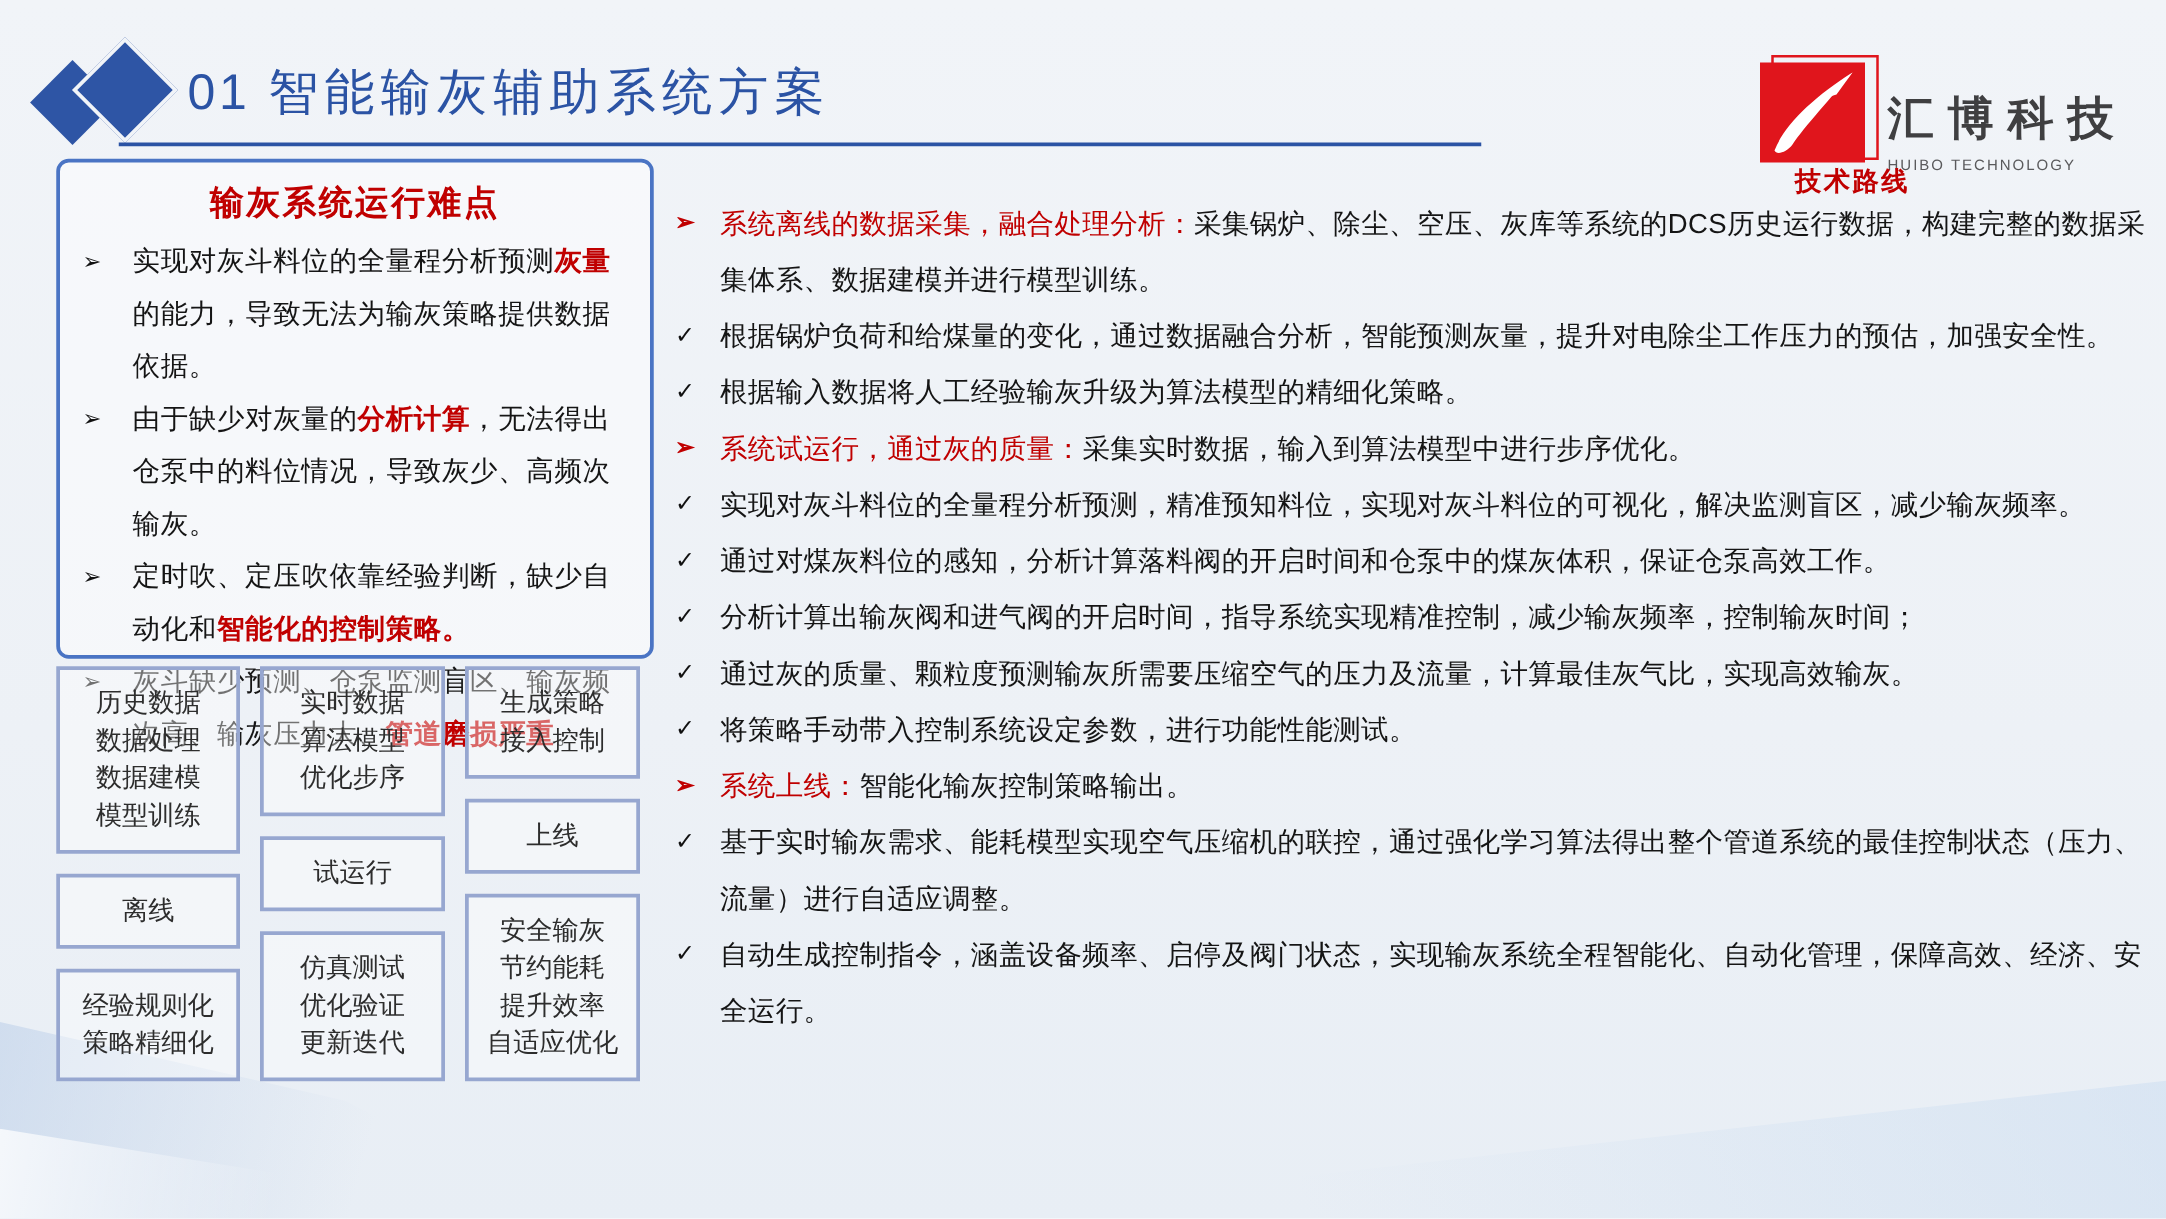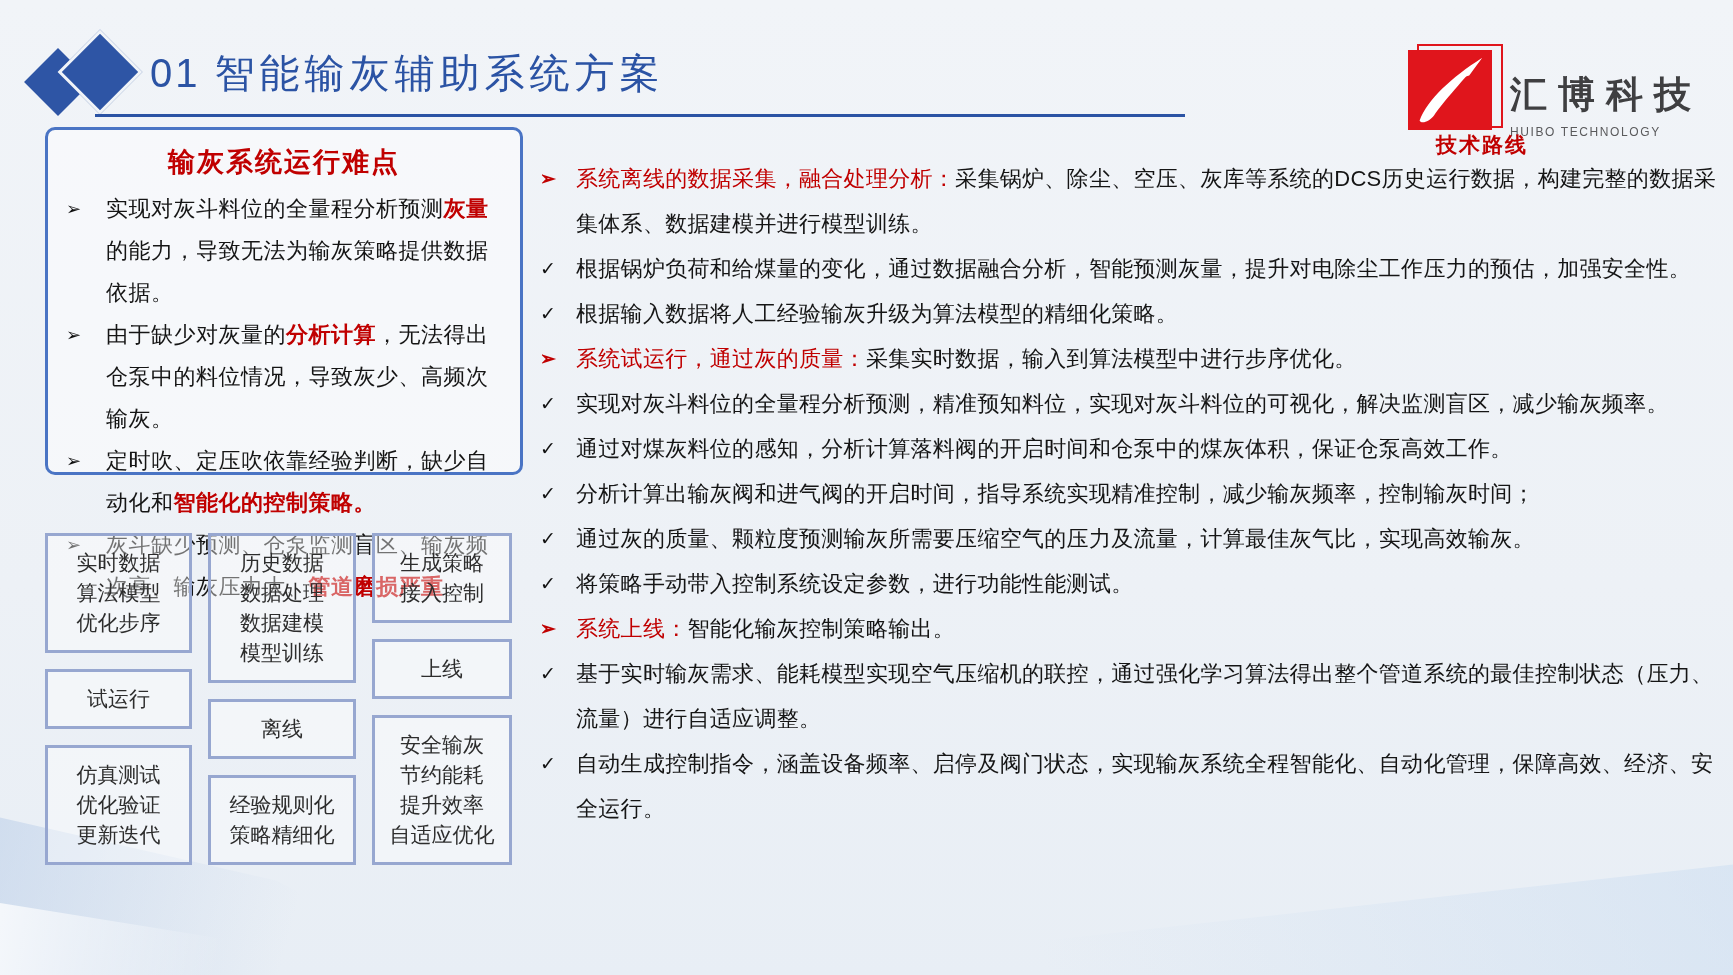--- a/index.html
+++ b/index.html
@@ -31,21 +31,21 @@
   .logo { position:absolute; left:1408px; top:40px; display:flex; align-items:center; }
   .logo-mark { position:relative; width:88px; height:84px; flex:none; }
   .logo-mark-outline { position:absolute; left:9px; top:-4px; width:82px; height:80px; border:2px solid #e0151c; background:transparent; }
   .logo-mark-square { position:absolute; left:0; top:2px; width:84px; height:80px; background:#e0151c; }
   .logo-mark-square svg { width:100%; height:100%; display:block; }
   .logo-text { margin-left:14px;margin-top:30px; }
   .logo-cn { font-size:37px; font-weight:bold; color:#3f3f41; letter-spacing:11px; white-space:nowrap; }
   .logo-en { font-size:12px; color:#5a5a5c; letter-spacing:1.6px; margin-top:5px; white-space:nowrap; }
 
   
-  .pain-box { position:absolute; left:45px; top:127px; width:478px; height:348px; box-sizing:border-box;
+  .pain-box { position:absolute; left:45px; top:127px; width:478px; height:400px; box-sizing:border-box;
     border:3px solid #4a74c4; border-radius:10px; background:rgba(255,255,255,.45); padding:8px 10px 0 10px; }
   .pp-title { text-align:center; color:#c00000; font-weight:bold; font-size:27px; letter-spacing:2px; margin:6px 0 8px 0; }
   .pp-item { display:flex; font-size:22px; line-height:42px; color:#151515; }
   .pp-marker { flex:none; width:40px; padding-left:8px; font-size:18px; color:#111; }
   .pp-text { flex:1; letter-spacing:.5px; }
   .red-bold { color:#c00000; font-weight:bold; }
 
   
   .flow { position:absolute; left:45px; top:533px; width:468px; display:grid; grid-template-columns:147px 148px 140px; column-gap:16px; }
   .flow-col { display:flex; flex-direction:column; gap:16px; }
@@ -113,50 +113,50 @@
         <div class="pp-item">
           <span class="pp-marker">➢</span>
           <div class="pp-text"><span>灰斗缺少预测、仓泵监测盲区、输灰频次高、输灰压力大、</span><span class="red-bold">管道磨损严重</span><span>。</span></div>
         </div>
       </div>
   </div>
 
   <div class="flow" id="flow">
       <div class="flow-col">
         <div class="flow-box">
-          <div>实时数据</div>
-          <div>算法模型</div>
-          <div>优化步序</div>
-        </div>
-        <div class="flow-box">
-          <div>试运行</div>
-        </div>
-        <div class="flow-box">
-          <div>仿真测试</div>
-          <div>优化验证</div>
-          <div>更新迭代</div>
-        </div>
-      </div>
-      <div class="flow-col">
-        <div class="flow-box">
           <div>历史数据</div>
           <div>数据处理</div>
           <div>数据建模</div>
           <div>模型训练</div>
         </div>
         <div class="flow-box">
           <div>离线</div>
         </div>
         <div class="flow-box">
           <div>经验规则化</div>
           <div>策略精细化</div>
         </div>
       </div>
       <div class="flow-col">
         <div class="flow-box">
+          <div>实时数据</div>
+          <div>算法模型</div>
+          <div>优化步序</div>
+        </div>
+        <div class="flow-box">
+          <div>试运行</div>
+        </div>
+        <div class="flow-box">
+          <div>仿真测试</div>
+          <div>优化验证</div>
+          <div>更新迭代</div>
+        </div>
+      </div>
+      <div class="flow-col">
+        <div class="flow-box">
           <div>生成策略</div>
           <div>接入控制</div>
         </div>
         <div class="flow-box">
           <div>上线</div>
         </div>
         <div class="flow-box">
           <div>安全输灰</div>
           <div>节约能耗</div>
           <div>提升效率</div>

